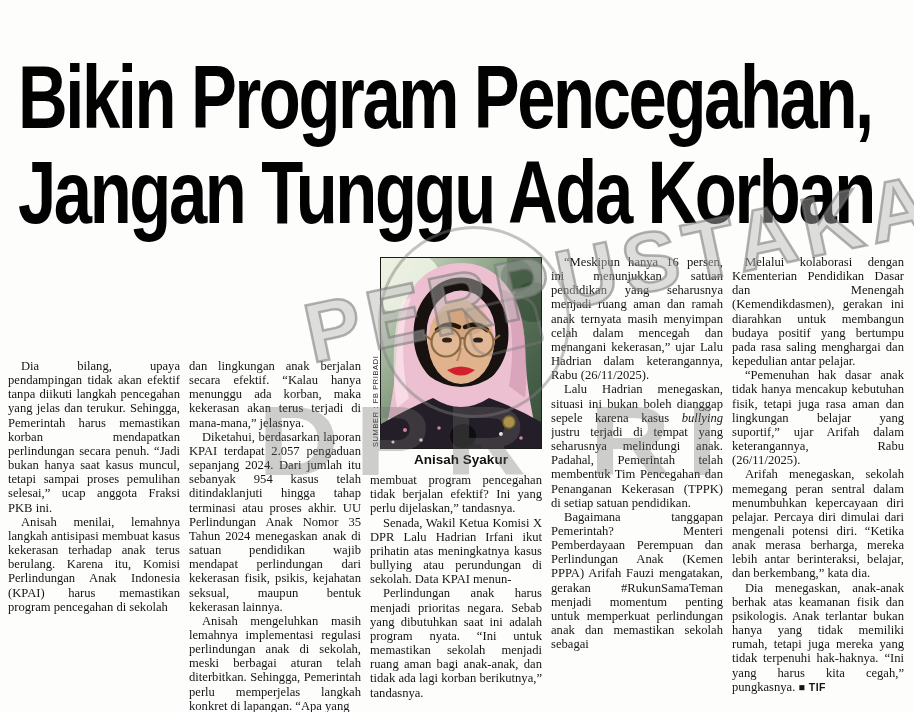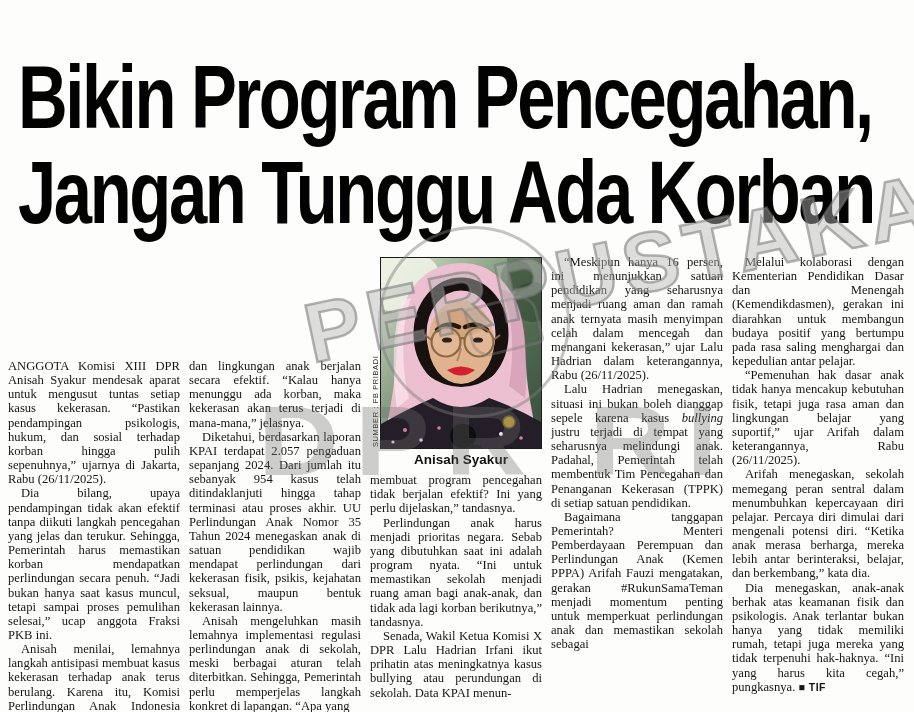--- a/index.html
+++ b/index.html
@@ -90,21 +90,20 @@
 
 
   <div class="headline">
     <div>Bikin Program Pencegahan,</div>
     <div>Jangan Tunggu Ada Korban</div>
   </div>
 
 
   <div class="cols">
     <div class="col col-pad">
-        <p class="par"><span>ANGGOTA Komisi XIII DPR Anisah Syakur mendesak aparat untuk mengusut tuntas setiap kasus kekerasan. “Pastikan pendampingan psikologis, hukum, dan sosial terhadap korban hingga pulih sepenuhnya,” ujarnya di Jakarta, Rabu (26/11/2025).</span></p>
         <p class="par indent"><span>Dia bilang, upaya pendampingan tidak akan efektif tanpa diikuti langkah pencegahan yang jelas dan terukur. Sehingga, Pemerintah harus memastikan korban mendapatkan perlindungan secara penuh. “Jadi bukan hanya saat kasus muncul, tetapi sampai proses pemulihan selesai,” ucap anggota Fraksi PKB ini.</span></p>
         <p class="par indent"><span>Anisah menilai, lemahnya langkah antisipasi membuat kasus kekerasan terhadap anak terus berulang. Karena itu, Komisi Perlindungan Anak Indonesia (KPAI) harus memastikan program pencegahan di sekolah</span></p>
       </div>
     <div class="col col-pad">
         <p class="par"><span>dan lingkungan anak berjalan secara efektif. “Kalau hanya menunggu ada korban, maka kekerasan akan terus terjadi di mana-mana,” jelasnya.</span></p>
         <p class="par indent"><span>Diketahui, berdasarkan laporan KPAI terdapat 2.057 pengaduan sepanjang 2024. Dari jumlah itu sebanyak 954 kasus telah ditindaklanjuti hingga tahap terminasi atau proses akhir. UU Perlindungan Anak Nomor 35 Tahun 2024 menegaskan anak di satuan pendidikan wajib mendapat perlindungan dari kekerasan fisik, psikis, kejahatan seksual, maupun bentuk kekerasan lainnya.</span></p>
         <p class="par indent"><span>Anisah mengeluhkan masih lemahnya implementasi regulasi perlindungan anak di sekolah, meski berbagai aturan telah diterbitkan. Sehingga, Pemerintah perlu memperjelas langkah konkret di lapangan. “Apa yang</span></p>
       </div>
     <div class="col">
       <div class="photo-wrap">
@@ -162,22 +161,22 @@
             <circle cx="128" cy="164" r="6" fill="#c9a33a" stroke="#7e651d" stroke-width="1.5"></circle>
 
             <ellipse cx="82" cy="178" rx="13" ry="12" fill="#0e0e10"></ellipse>
             <path d="M88,188 L100,190" stroke="#16161a" stroke-width="5"></path>
           </svg>
         </div>
         <div class="photo-caption">Anisah Syakur</div>
       </div>
       <div>
           <p class="par"><span>membuat program pencegahan tidak berjalan efektif? Ini yang perlu dijelaskan,” tandasnya.</span></p>
+          <p class="par indent"><span>Senada, Wakil Ketua Komisi X DPR Lalu Hadrian Irfani ikut prihatin atas meningkatnya kasus bullying atau perundungan di sekolah. Data KPAI menun-</span></p>
           <p class="par indent"><span>Perlindungan anak harus menjadi prioritas negara. Sebab yang dibutuhkan saat ini adalah program nyata. “Ini untuk memastikan sekolah menjadi ruang aman bagi anak-anak, dan tidak ada lagi korban berikutnya,” tandasnya.</span></p>
-          <p class="par indent"><span>Senada, Wakil Ketua Komisi X DPR Lalu Hadrian Irfani ikut prihatin atas meningkatnya kasus bullying atau perundungan di sekolah. Data KPAI menun-</span></p>
         </div>
     </div>
     <div class="col">
         <p class="par indent"><span>“Meskipun hanya 16 persen, ini menunjukkan satuan pendidikan yang seharusnya menjadi ruang aman dan ramah anak ternyata masih menyimpan celah dalam mencegah dan menangani kekerasan,” ujar Lalu Hadrian dalam keterangannya, Rabu (26/11/2025).</span></p>
         <p class="par indent"><span>Lalu Hadrian menegaskan, situasi ini bukan boleh dianggap sepele karena kasus </span><span class="ital">bullying</span><span> justru terjadi di tempat yang seharusnya melindungi anak. Padahal, Pemerintah telah membentuk Tim Pencegahan dan Penanganan Kekerasan (TPPK) di setiap satuan pendidikan.</span></p>
         <p class="par indent"><span>Bagaimana tanggapan Pemerintah? Menteri Pemberdayaan Perempuan dan Perlindungan Anak (Kemen PPPA) Arifah Fauzi mengatakan, gerakan #RukunSamaTeman menjadi momentum penting untuk memperkuat perlindungan anak dan memastikan sekolah sebagai</span></p>
       </div>
     <div class="col">
         <p class="par indent"><span>Melalui kolaborasi dengan Kementerian Pendidikan Dasar dan Menengah (Kemendikdasmen), gerakan ini diarahkan untuk membangun budaya positif yang bertumpu pada rasa saling menghargai dan kepedulian antar pelajar.</span></p>
         <p class="par indent"><span>“Pemenuhan hak dasar anak tidak hanya mencakup kebutuhan fisik, tetapi juga rasa aman dan lingkungan belajar yang suportif,” ujar Arifah dalam keterangannya, Rabu (26/11/2025).</span></p>

